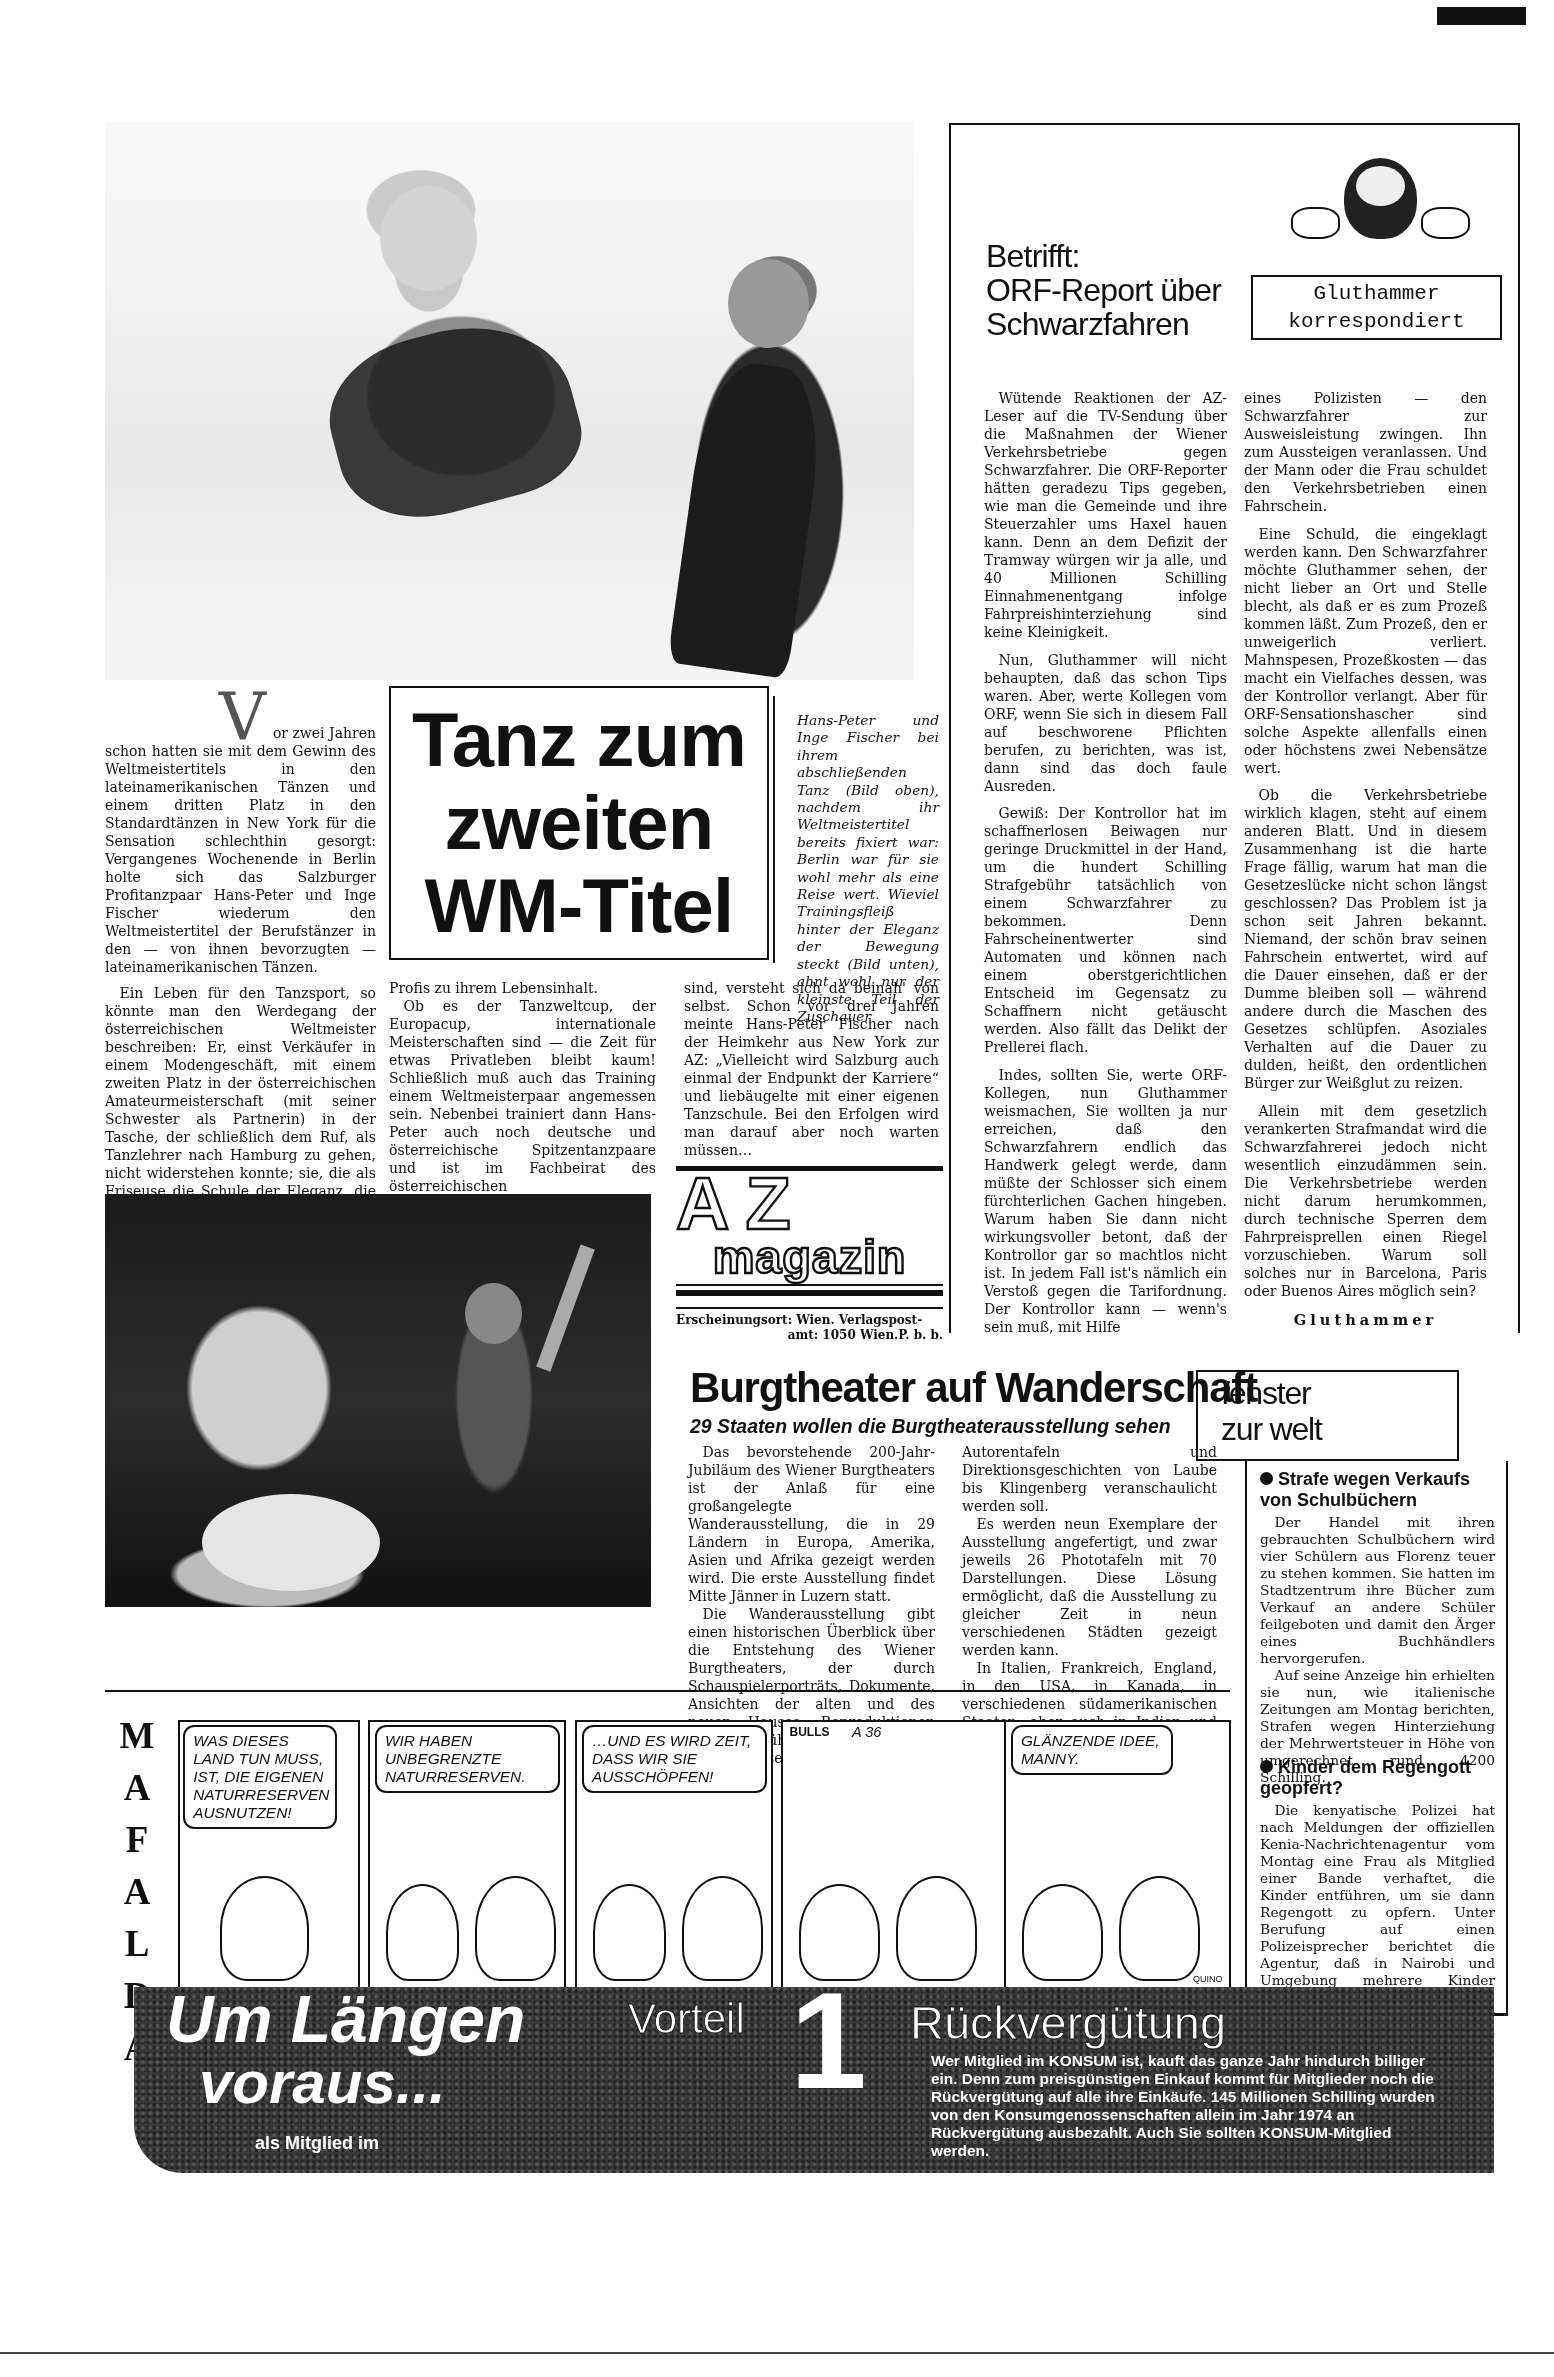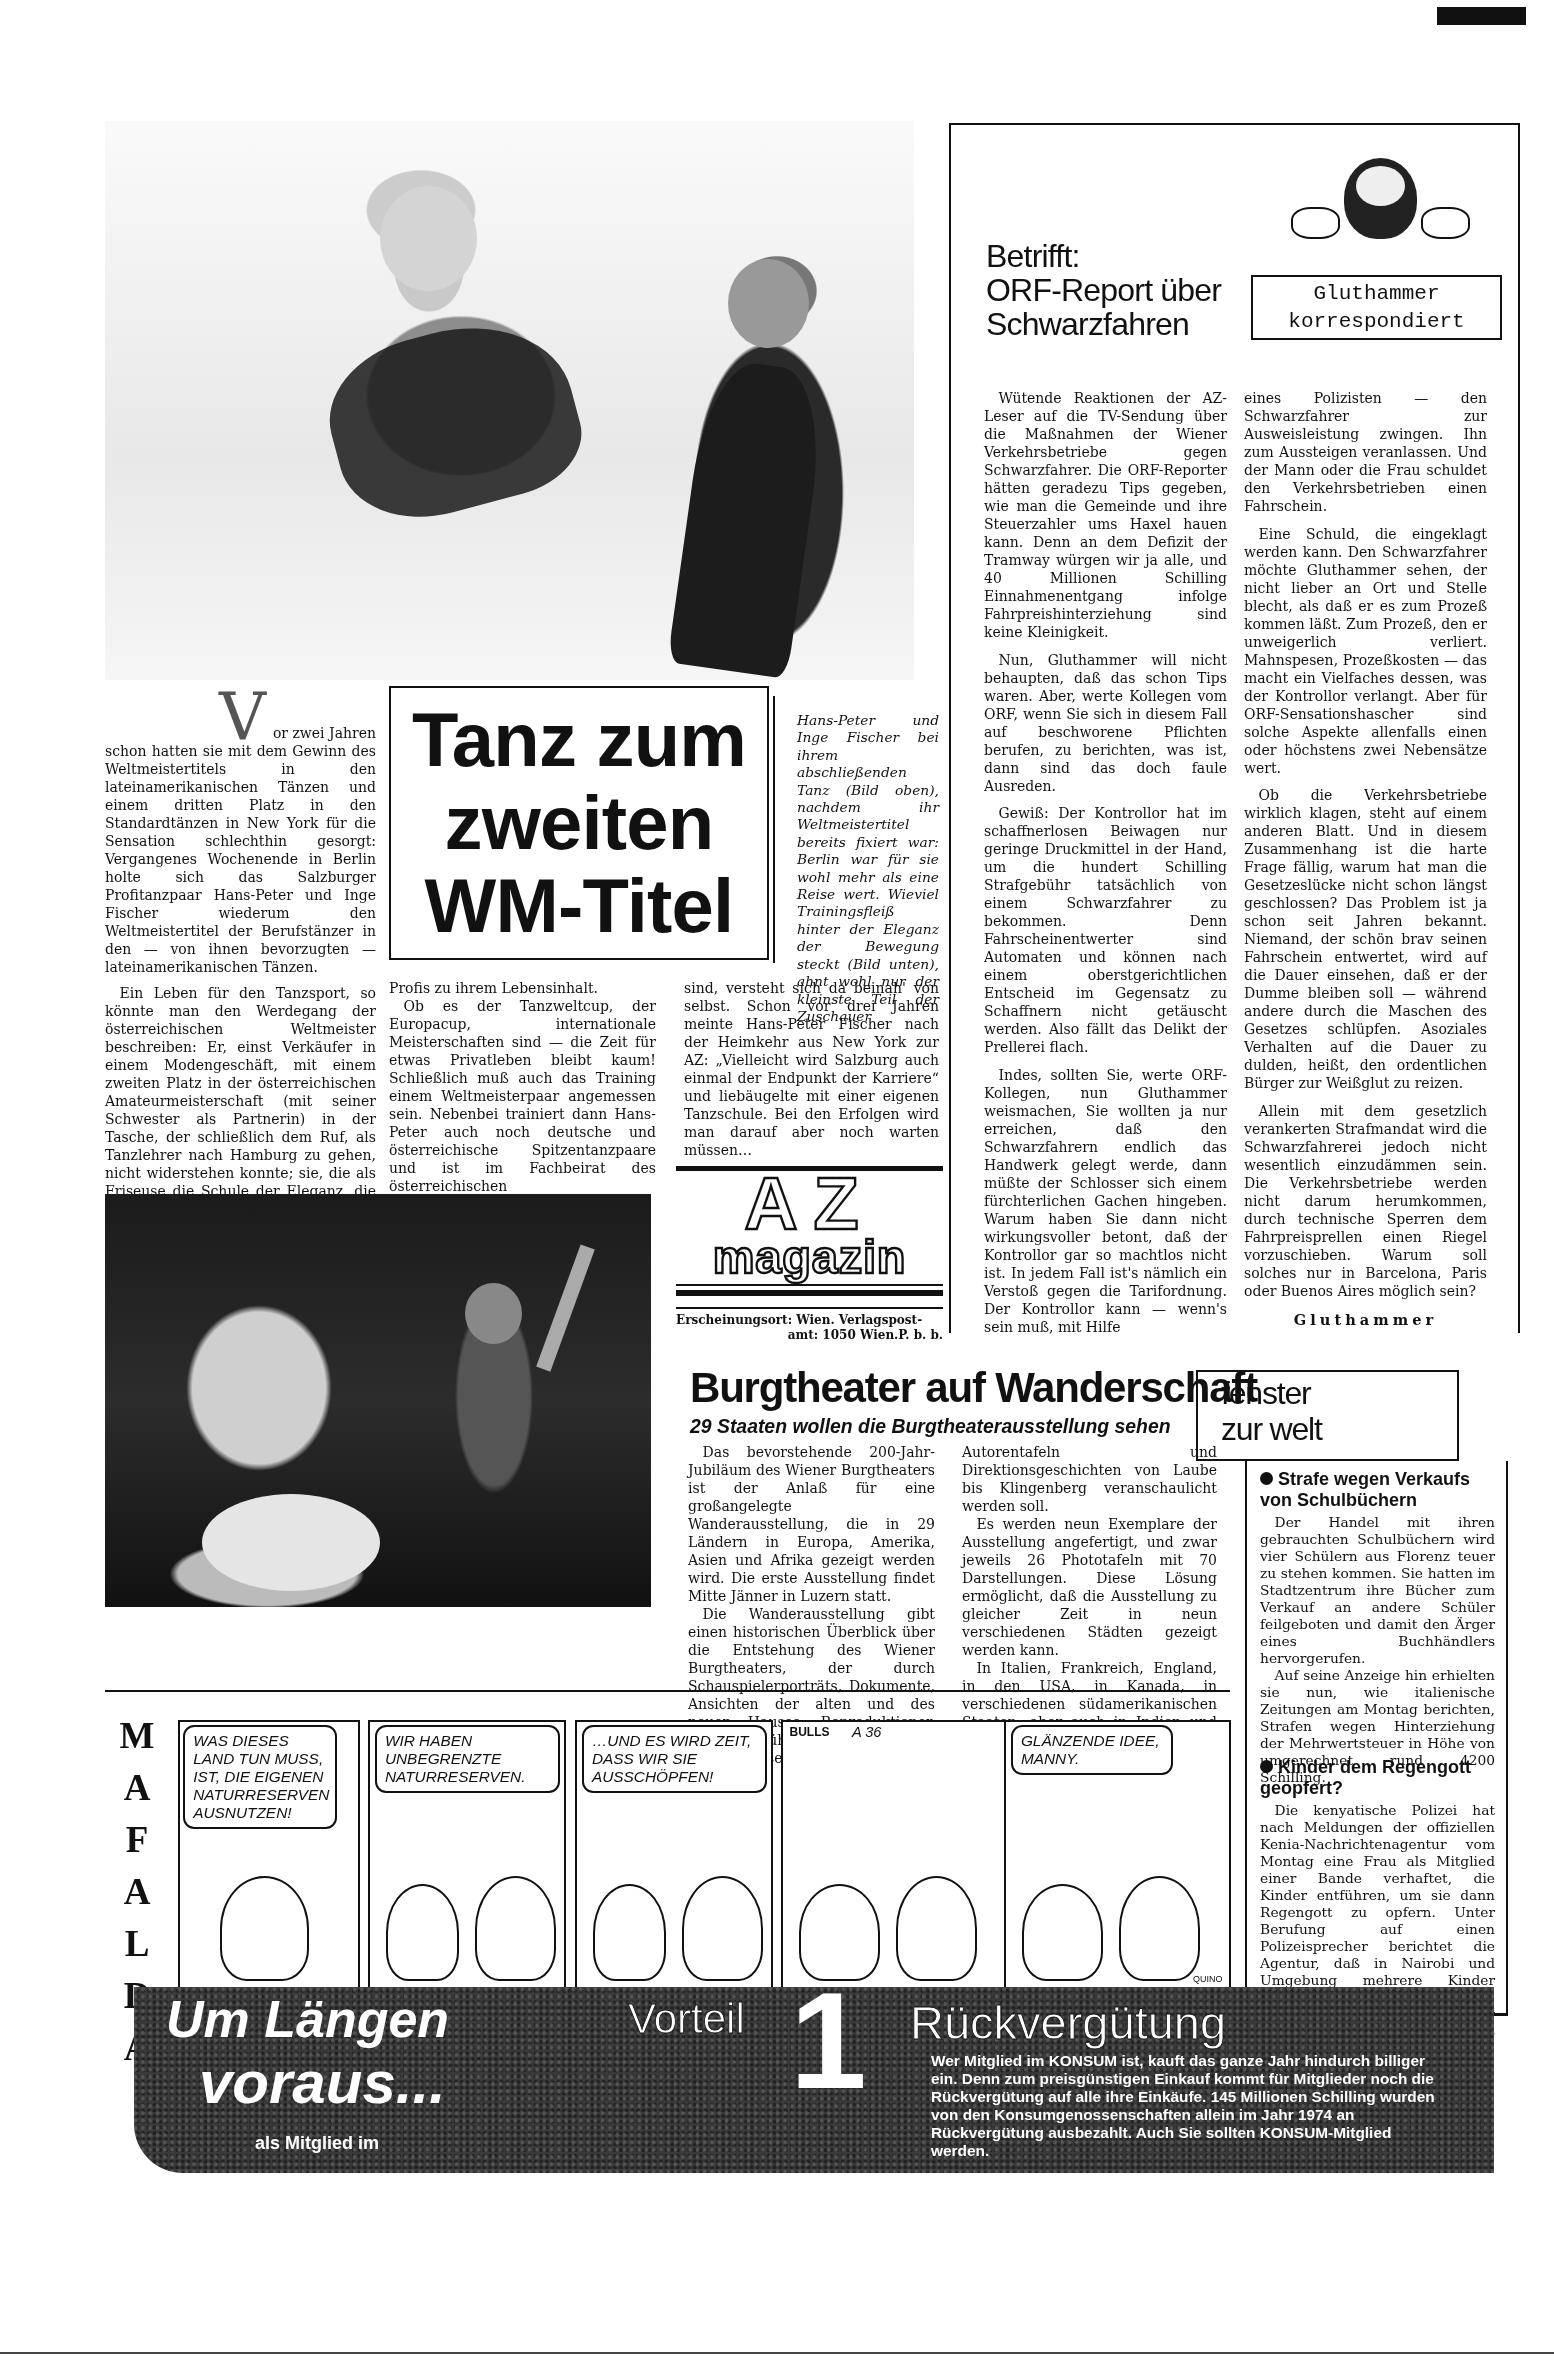--- a/index.html
+++ b/index.html
@@ -74,21 +74,21 @@
      radial-gradient(ellipse 162px 57px at 162px 380px,#bbb 0 55%,transparent 60%),
      radial-gradient(ellipse 65px 162px at 389px 202px,#555 0 55%,transparent 60%),
      linear-gradient(180deg,#1b1b1b 0%,#2c2c2c 50%,#111 100%);">
   <div class="abs" style="left:97px;top:300px;width:178px;height:97px;background:#e5e5e5;border-radius:50%"></div>
   <div class="abs" style="left:360px;top:89px;width:57px;height:61px;background:#888;border-radius:50%"></div>
   <div class="abs" style="left:453px;top:49px;width:14.6px;height:130px;background:#aaa;transform:rotate(20deg)"></div>
 </div>
 
 <div class="abs" style="left:676px;top:1166px;width:267px;height:130px">
   <div class="rule-h" style="left:0;top:0;width:267px;height:4.9px"></div>
-  <div class="abs" style="left:0;top:4.9px;width:267px;text-align:center;font-family:'Liberation Sans',sans-serif;font-weight:bold;font-size:74px;line-height:65px;color:#fff;-webkit-text-stroke:2.4px #111;letter-spacing:16px;background:repeating-linear-gradient(45deg,#ddd 0 2.4px,#fff 2.4px 4.9px);-webkit-background-clip:text;background-clip:text">AZ</div>
+  <div class="abs" style="left:0;top:4.9px;width:267px;text-align:left;font-family:'Liberation Sans',sans-serif;font-weight:bold;font-size:74px;line-height:65px;color:#fff;-webkit-text-stroke:2.4px #111;letter-spacing:16px;background:repeating-linear-gradient(45deg,#ddd 0 2.4px,#fff 2.4px 4.9px);-webkit-background-clip:text;background-clip:text">AZ</div>
   <div class="abs" style="left:0;top:66px;width:267px;text-align:center;font-family:'Liberation Sans',sans-serif;font-weight:bold;font-size:47px;line-height:49px;color:#fff;-webkit-text-stroke:2.4px #111;letter-spacing:0.8px">magazin</div>
   <div class="rule-h" style="left:0;top:118px;width:267px;height:2.4px"></div>
   <div class="rule-h" style="left:0;top:124px;width:267px;height:5.7px"></div>
 </div>
 <div class="rule-h" style="left:676px;top:1307px;width:267px;height:2.4px"></div>
 <div class="abs" style="left:676px;top:1313px;width:267px;font-family:'DejaVu Serif',serif;font-weight:bold;font-size:12px;line-height:15.4px">
   <div>Erscheinungsort: Wien. Verlagspost-</div>
   <div style="display:flex;justify-content:flex-end">
     <span>amt: 1050 Wien.</span>
     <span>P. b. b.</span>
@@ -193,21 +193,21 @@
   <div class="abs" style="left:113px;top:154px;width:81px;height:105px;border:2.4px solid #111;border-radius:50% 50% 30% 30%;background:#fff"></div>
 </div>
 <div class="comic-panel" style="left:1004px;top:1720px;width:227px;height:271px">
   <div class="bubble" style="left:4.9px;top:3.2px;width:162px;font-size:15.4px;line-height:18px">Glänzende Idee, Manny.</div>
   <div class="abs" style="left:16px;top:162px;width:81px;height:97px;border:2.4px solid #111;border-radius:50% 50% 30% 30%;background:#fff"></div>
   <div class="abs" style="left:113px;top:154px;width:81px;height:105px;border:2.4px solid #111;border-radius:50% 50% 30% 30%;background:#fff"></div>
   <div class="abs" style="right:6.5px;bottom:4.9px;font-family:'Liberation Sans',sans-serif;font-size:9px">QUINO</div>
 </div>
 
 <div class="ad">
-  <div class="abs ad-white" style="left:32px;top:-8px;font-size:52px;font-weight:bold;font-style:italic;line-height:81px;color:#fff">Um Längen</div>
+  <div class="abs ad-white" style="left:32px;top:-8px;font-size:66px;font-weight:bold;font-style:italic;line-height:81px;color:#fff">Um Längen</div>
   <div class="abs ad-white" style="left:65px;top:57px;font-size:60px;font-weight:bold;font-style:italic;line-height:78px;color:#fff">voraus...</div>
   <div class="abs ad-white" style="left:494px;top:8px;font-size:42px;color:#fff;-webkit-text-stroke:0.8px #111">Vorteil</div>
   <div class="abs ad-white" style="left:656px;top:-16px;font-size:138px;font-weight:bold;line-height:138px;color:#fff">1</div>
   <div class="abs ad-white" style="left:121px;top:146px;font-size:18px;font-weight:bold;color:#fff">als Mitglied im</div>
   <div class="abs ad-white" style="left:776px;top:8px;font-size:47px;color:#fff;-webkit-text-stroke:0.8px #111">Rückvergütung</div>
   <div class="abs ad-white" style="left:797px;top:65px;width:518px;font-size:15.4px;font-weight:bold;line-height:18px;color:#fff">Wer Mitglied im KONSUM ist, kauft das ganze Jahr hindurch billiger ein. Denn zum preisgünstigen Einkauf kommt für Mitglieder noch die Rückvergütung auf alle ihre Einkäufe. 145 Millionen Schilling wurden von den Konsumgenossenschaften allein im Jahr 1974 an Rückvergütung ausbezahlt. Auch Sie sollten KONSUM-Mitglied werden.</div>
 </div>
 
 <div class="rule-h" style="left:0;top:2352px;width:1554px;height:1.6px;background:#444"></div>
 

